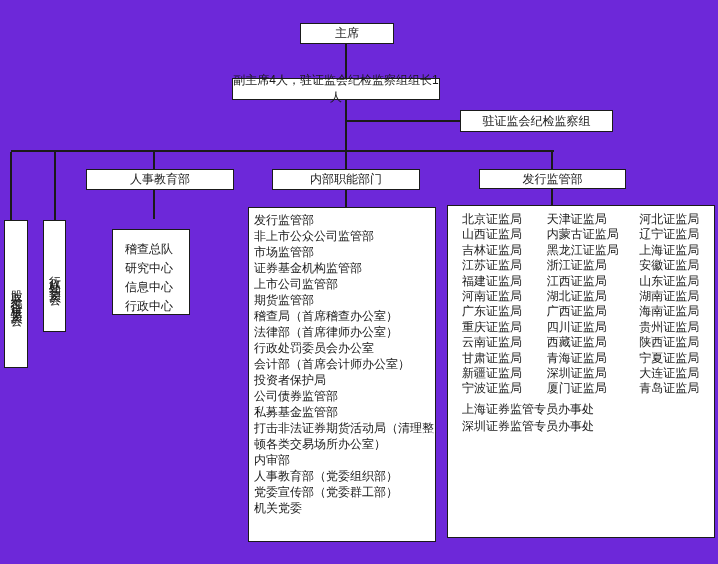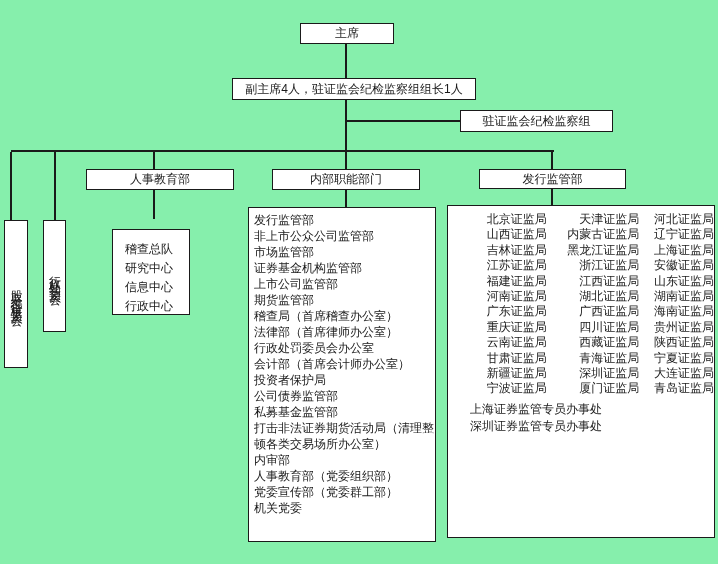--- a/index.html
+++ b/index.html
@@ -3,40 +3,40 @@
 <meta charset="utf-8">
 <style>
   html,body { margin:0; padding:0; }
   body {
     font-family: "Liberation Sans", "DejaVu Sans", sans-serif;
     background:#fff;
   }
   #canvas {
     position:relative;
     width:718px; height:564px;
-    background:#86efac;
+    background:#6d28d9;
     color:#1a1a1a;
     font-size:12px;
     overflow:hidden;
   }
   .box {
     position:absolute;
     border:1.5px solid #1a1a1a;
     background:#ffffff;
     box-sizing:border-box;
   }
   .center {
     display:flex; align-items:center; justify-content:center;
     text-align:center;
   }
   .hline, .vline { position:absolute; background:#1a1a1a; }
 
   
   #chairman      { left:300px; top:23px;  width:94px;  height:21px; }
-  #vice          { left:232px; top:78px;  width:244px; height:22px; }
+  #vice          { left:232px; top:78px;  width:208px; height:22px; }
   #discipline    { left:460px; top:110px; width:153px; height:22px; }
 
   
   #hdr-inst      { left:86px;  top:169px; width:148px; height:21px; }
   #hdr-dept      { left:272px; top:169px; width:148px; height:21px; }
   #hdr-disp      { left:479px; top:169px; width:147px; height:20px; }
 
   
   .vbox {
     writing-mode:vertical-rl;
@@ -48,26 +48,26 @@
   #committee-1   { left:43px; top:220px; width:23px; height:112px; }
 
   
   #inst-box      { left:112px; top:219px; width:78px;  height:86px;
                    padding:10px 0 0 12px; line-height:19px;margin-top:10px; }
   #dept-box      { left:248px; top:207px; width:188px; height:335px;
                    padding:4px 0 0 5px; line-height:16px; }
   #disp-box      { left:447px; top:205px; width:268px; height:333px;
                    padding:6px 0 0 14px; }
 
-  #disp-grid { display:flex;text-align:right; }
+  #disp-grid { display:flex; }
   .bureau-col { line-height:15.4px; white-space:nowrap; }
   .bureau-col-0 { width:85px; }
   .bureau-col-1 { width:93px; }
   .bureau-col-2 { width:75px; }
-  #disp-offices { margin-top:4px; line-height:17px; white-space:nowrap;margin-left:8px; }
+  #disp-offices { margin-top:4px; line-height:17px; white-space:nowrap; }
 </style>
 </head>
 <body>
 
 <div id="canvas">
 
   <div class="vline" style="left:345px; top:43px;  width:2px; height:36px;"></div>
   <div class="vline" style="left:345px; top:99px;  width:2px; height:53px;"></div>
   <div class="hline" style="left:347px; top:120px; width:113px; height:2px;"></div>
   <div class="hline" style="left:11px;  top:150px; width:543px; height:2px;"></div>

